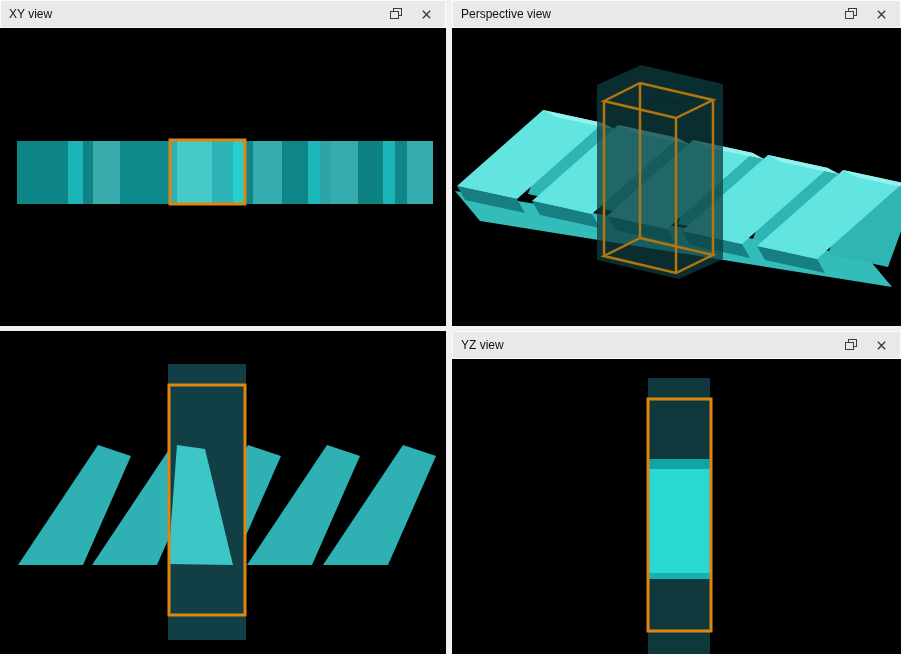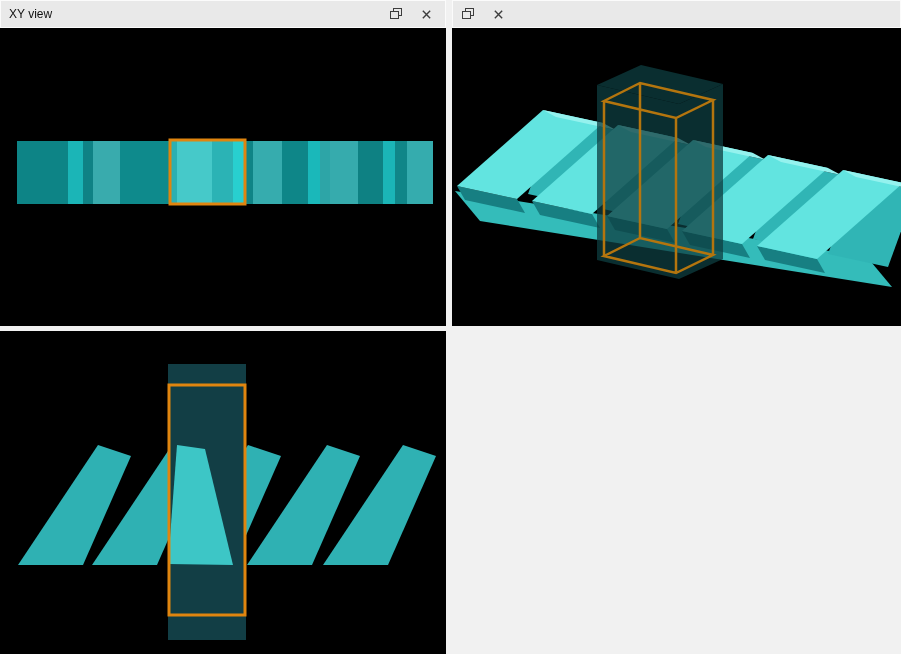--- a/index.html
+++ b/index.html
@@ -74,20 +74,21 @@
           <rect x="383" y="113" width="12" height="63" fill="#1bb5b7"></rect>
           <rect x="395" y="113" width="12" height="63" fill="#108688"></rect>
           <rect x="407" y="113" width="26" height="63" fill="#35acae"></rect>
           <rect x="170" y="112" width="75" height="64" fill="none" stroke="#e0850f" stroke-width="3"></rect>
         </svg>
     </div>
   </div>
 
   <div class="panel">
     <div class="titlebar">
+      <span class="title">Perspective view</span>
       <span class="tb-icons">
         <span class="tb-btn">
           <svg width="12" height="12" viewBox="0 0 12 12">
               <rect x="3.5" y="0.5" width="8" height="7" fill="none" stroke="currentColor"></rect>
               <rect x="0.5" y="3.5" width="8" height="7" fill="#e9e9e9" stroke="currentColor"></rect>
             </svg>
         </span>
         <span class="tb-btn">
           <svg width="11" height="11" viewBox="0 0 12 12">
               <path d="M2 2 L10 10 M10 2 L2 10" stroke="currentColor" stroke-width="1.5" fill="none"></path>
@@ -134,14 +135,41 @@
           <polygon points="168,220 248,100 281,111 233,220" fill="#2fb1b3"></polygon>
           <polygon points="247,220 327,100 360,111 312,220" fill="#2fb1b3"></polygon>
           <polygon points="323,220 403,100 436,111 388,220" fill="#2fb1b3"></polygon>
           <rect x="168" y="19" width="78" height="276" fill="#123e45"></rect>
           <polygon points="177,100 205,104 233,220 168,219" fill="#3dc6c6"></polygon>
           <rect x="169" y="40" width="76" height="230" fill="none" stroke="#e0850f" stroke-width="3"></rect>
         </svg>
     </div>
   </div>
 
+  <div class="panel">
+    <div class="titlebar">
+      <span class="title">YZ view</span>
+      <span class="tb-icons">
+        <span class="tb-btn">
+          <svg width="12" height="12" viewBox="0 0 12 12">
+              <rect x="3.5" y="0.5" width="8" height="7" fill="none" stroke="currentColor"></rect>
+              <rect x="0.5" y="3.5" width="8" height="7" fill="#e9e9e9" stroke="currentColor"></rect>
+            </svg>
+        </span>
+        <span class="tb-btn">
+          <svg width="11" height="11" viewBox="0 0 12 12">
+              <path d="M2 2 L10 10 M10 2 L2 10" stroke="currentColor" stroke-width="1.5" fill="none"></path>
+            </svg>
+        </span>
+      </span>
+    </div>
+    <div class="viewport">
+      <svg id="svg-yz" viewBox="0 0 449 295">
+          <rect x="196" y="19" width="62" height="276" fill="#0f383c"></rect>
+          <rect x="196" y="100" width="62" height="10" fill="#10a4a4"></rect>
+          <rect x="196" y="110" width="62" height="104" fill="#28d8d3"></rect>
+          <rect x="196" y="214" width="62" height="6" fill="#15b1ae"></rect>
+          <rect x="196" y="40" width="63" height="232" fill="none" stroke="#e0850f" stroke-width="3"></rect>
+        </svg>
+    </div>
+  </div>
 
 </div>
 
 </body></html>

